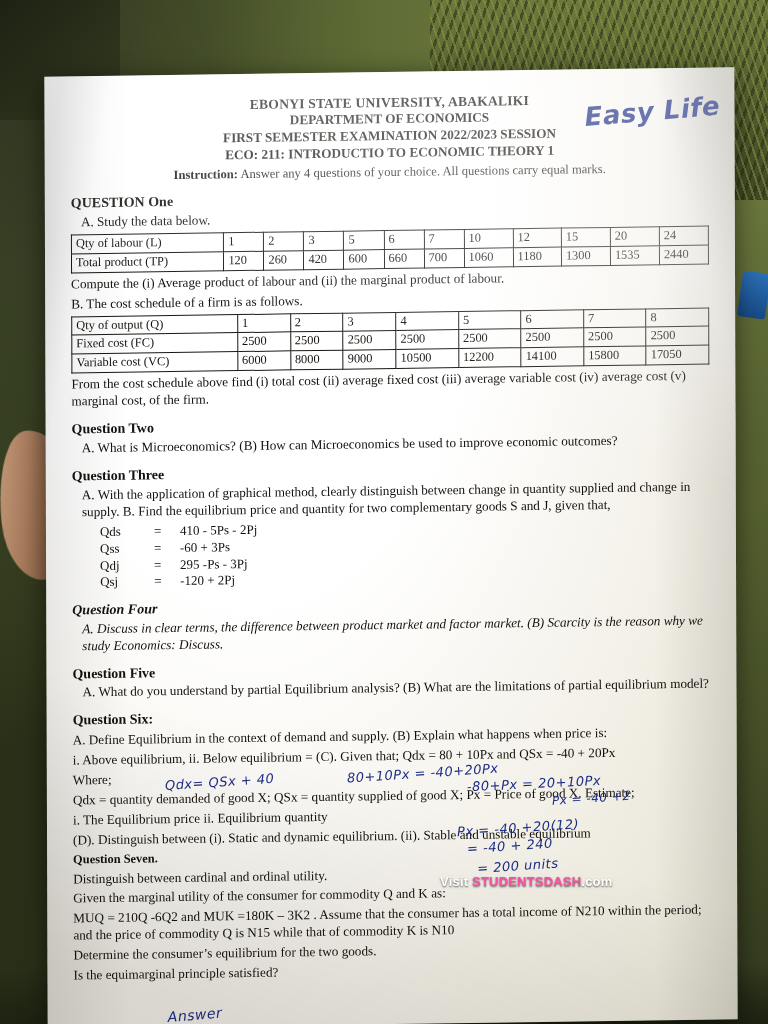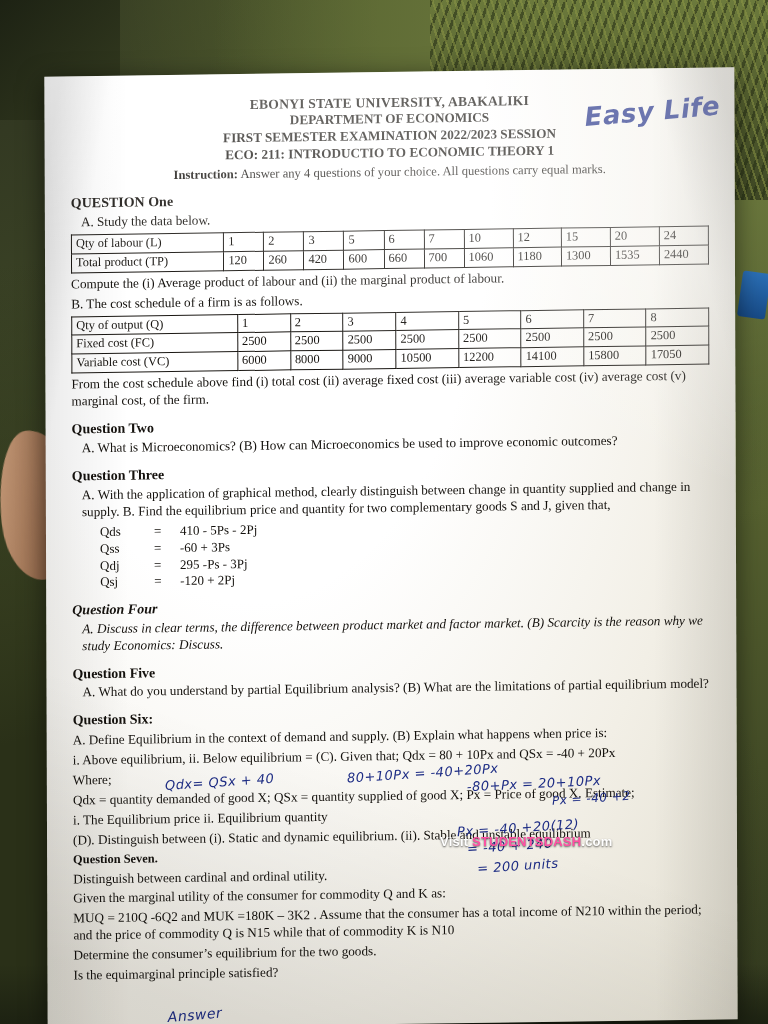--- a/index.html
+++ b/index.html
@@ -145,21 +145,21 @@
   .hand-2 { left: 300px; top: 694px; font-size: 13px; transform: rotate(-3deg); }
   .hand-3 { left: 420px; top: 706px; font-size: 13px; transform: rotate(-2deg); }
   .hand-4 { left: 505px; top: 722px; font-size: 12px; transform: rotate(-3deg); }
   .hand-5 { left: 410px; top: 750px; font-size: 13px; transform: rotate(-3deg); }
   .hand-6 { left: 420px; top: 768px; font-size: 13px; transform: rotate(-3deg); }
   .hand-7 { left: 430px; top: 788px; font-size: 13px; transform: rotate(-3deg); }
   .hand-8 { left: 120px; top: 932px; font-size: 14px; transform: rotate(-4deg); }
 
   .watermark {
     position: absolute;
-    left: 440px; top: 834px;
+    left: 440px; top: 874px;
     font-family: "Liberation Sans", sans-serif;
     font-size: 13px;
     font-weight: bold;
     color: #ffffff;
     text-shadow: 0 1px 2px rgba(0,0,0,.65);
     letter-spacing: .2px;
   }
   .watermark .pink { color: #ff4fa3; }
 </style>
 </head>

